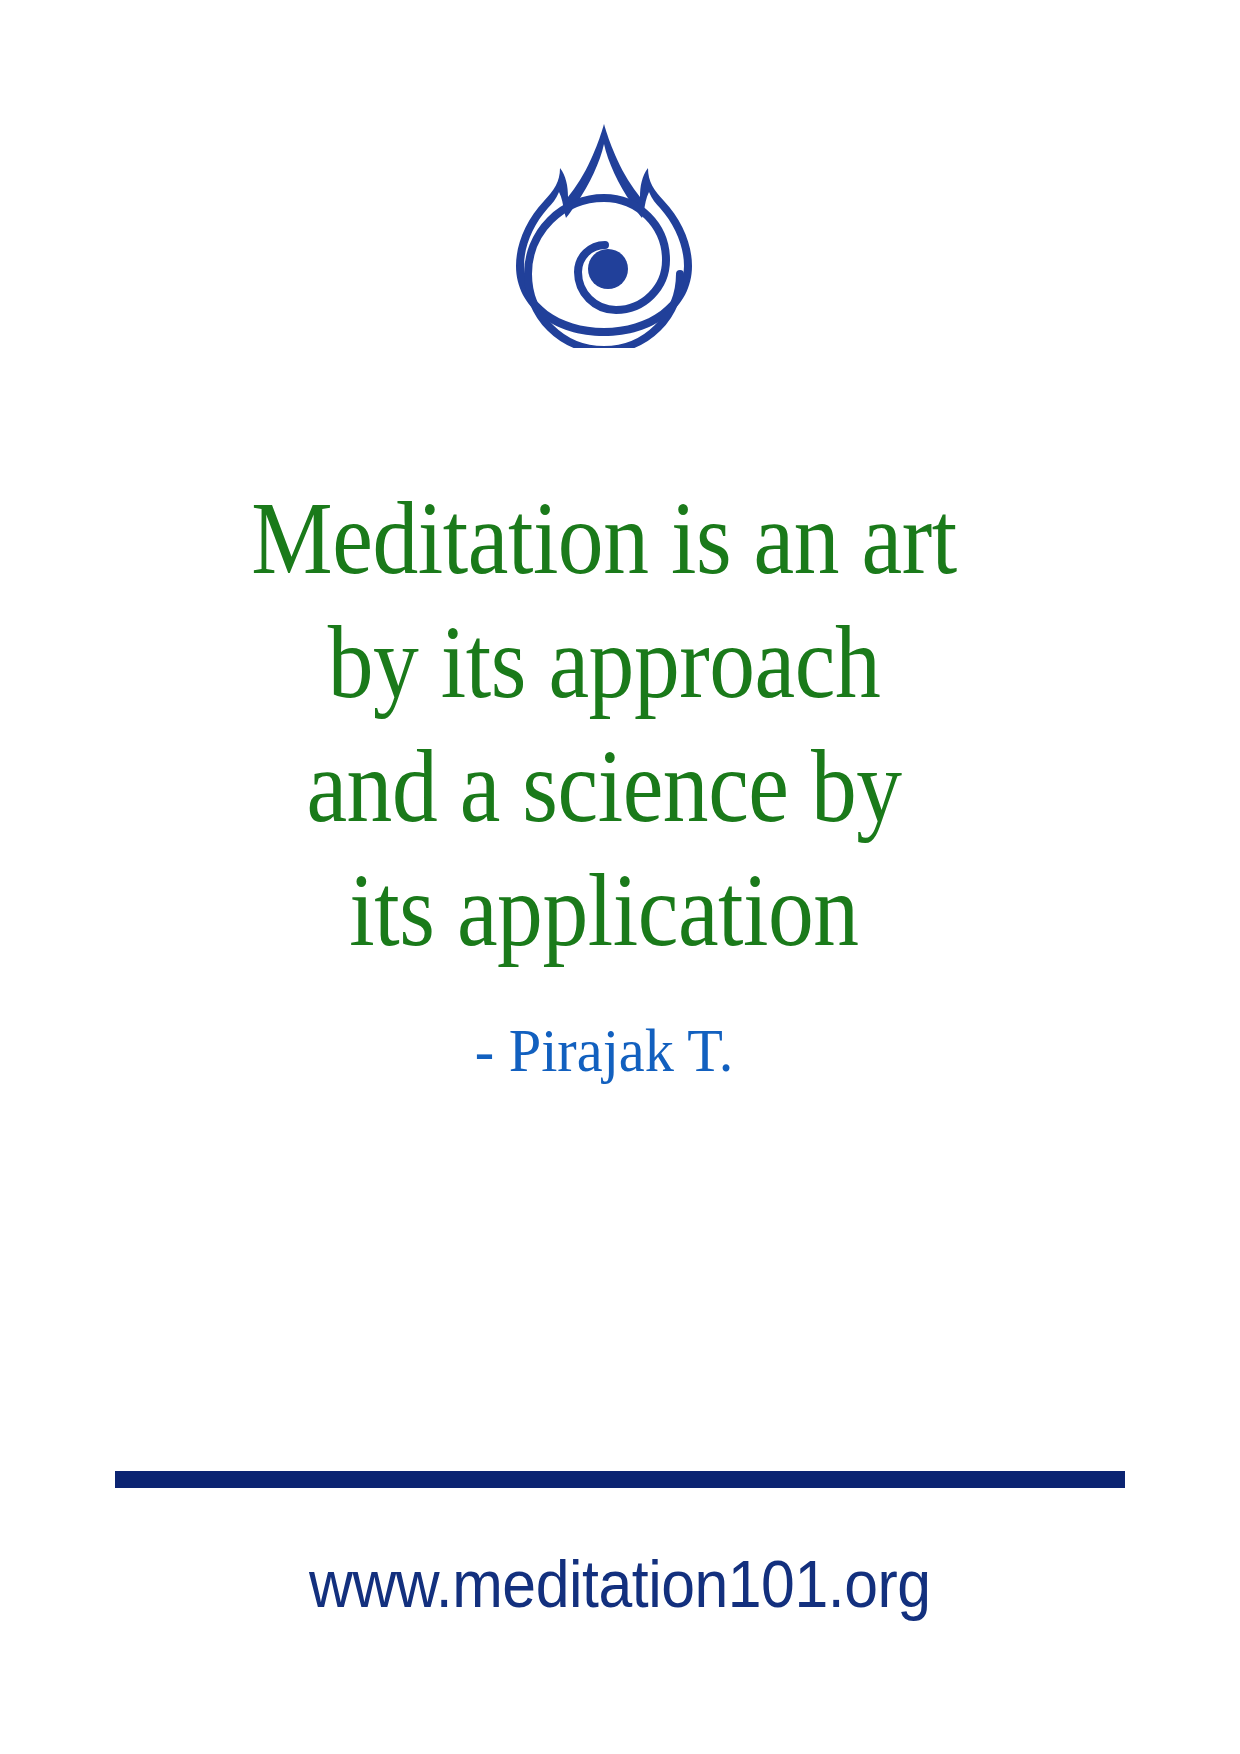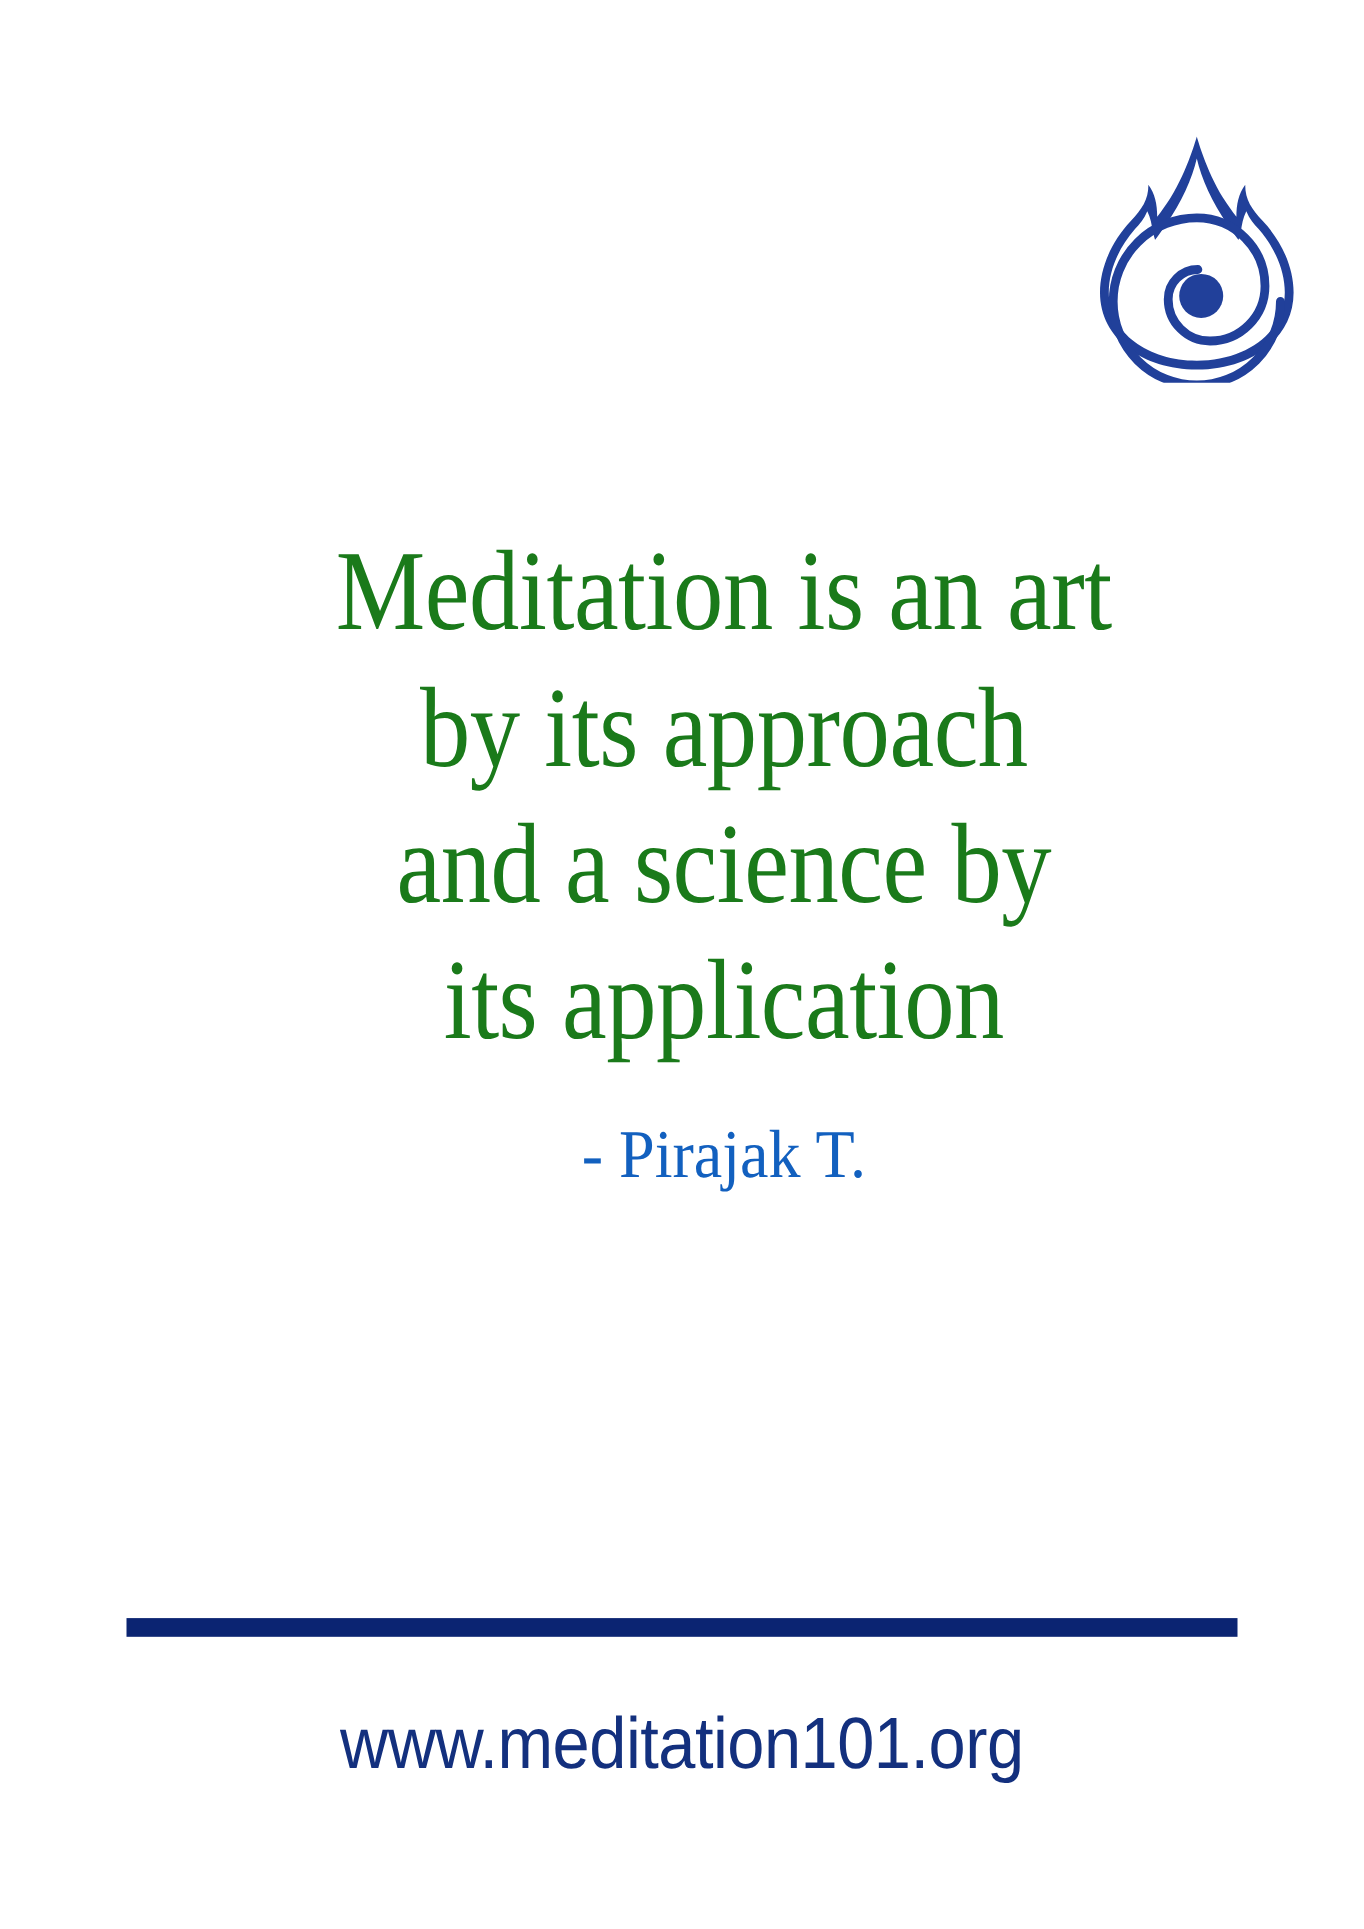--- a/index.html
+++ b/index.html
@@ -16,21 +16,21 @@
   }
 
   .card {
     position: relative;
     width: 1208px;
     height: 1754px;
     background: #ffffff;
     box-sizing: border-box;
     display: flex;
     flex-direction: column;
-    align-items: flex-end;
+    align-items: center;
   }
 
   
   .logo-wrap {
     margin-top: 108px;
     width: 240px;
     height: 240px;
     display: flex;
     align-items: center;
     justify-content: center;

